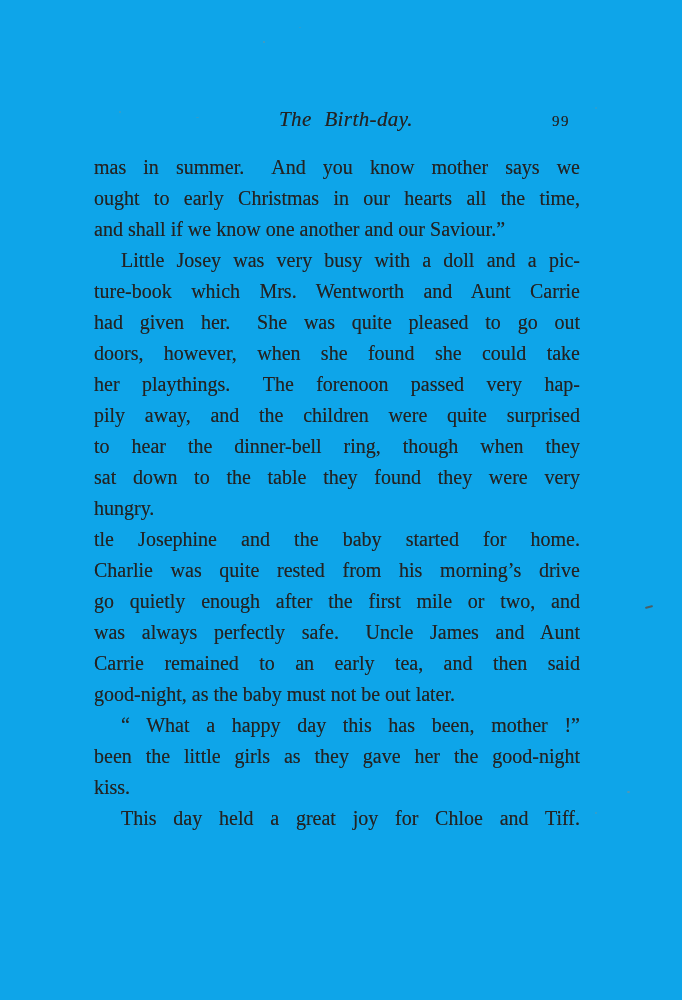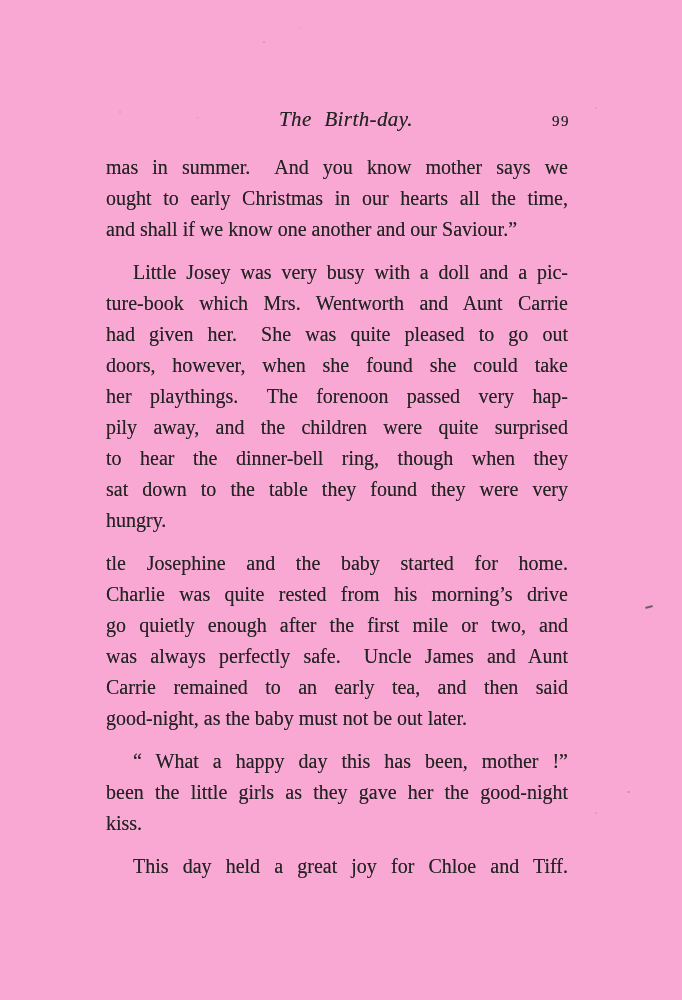--- a/index.html
+++ b/index.html
@@ -5,21 +5,21 @@
   html, body { margin: 0; padding: 0; }
   body {
     width: 682px; height: 1000px;
     background: #fdfdfb;
     overflow: hidden;
     font-family: "Liberation Serif", serif;
   }
   .scan-page {
     position: relative;
     width: 682px; height: 1000px;
-    background: #f9a8d4;
+    background: #0ea5e9;
     color: #232323;
   }
   .text-block {
     position: absolute;
     left: 94px; top: 104px;
     width: 486px;
     text-shadow: 0 0 0.6px rgba(40,40,40,0.55);
   }
   .running-head {
     position: relative;
@@ -39,21 +39,21 @@
     right: 10px; top: 2px;
     font-size: 15px;
     letter-spacing: 1.5px;
     font-style: normal;
   }
   .body-text {
     margin-top: 17px;
     font-size: 20px;
     line-height: 31px;
   }
-  .para { margin: 12px; padding: 0; }
+  .para { margin: 0; padding: 0; }
   .line {
     display: block;
     height: 31px;
     overflow: hidden;
     text-align: justify;
     text-align-last: justify;
   }
   .line.end { text-align: left; text-align-last: left; }
   .line.ind { text-indent: 27px; }
   .speck {

